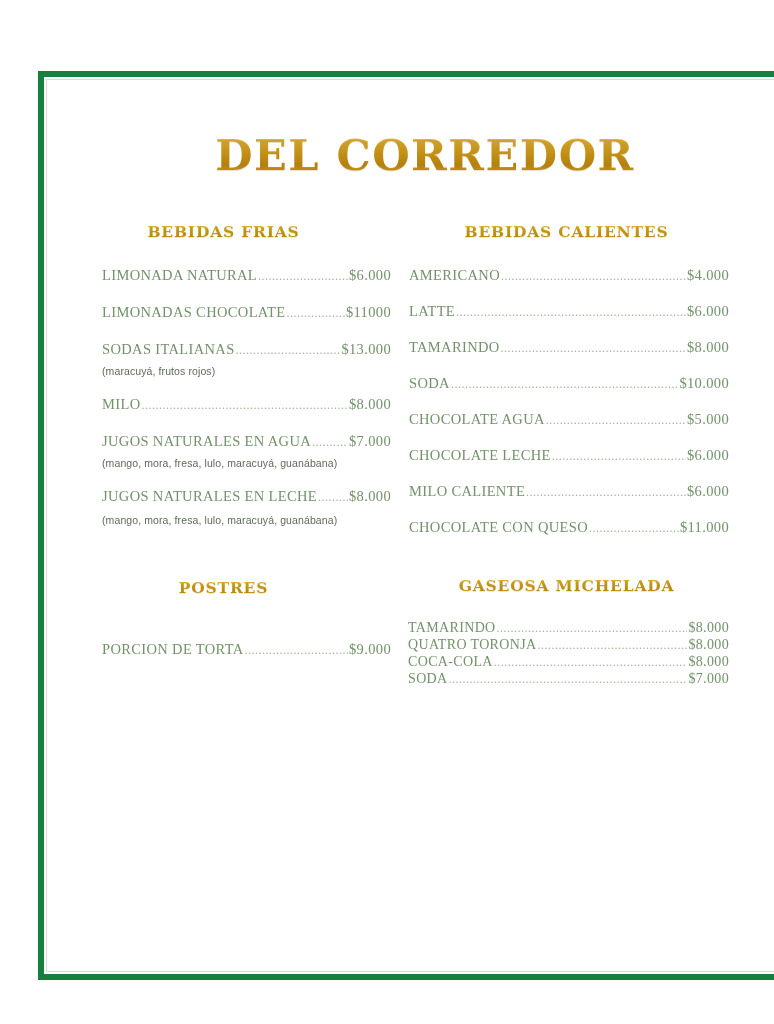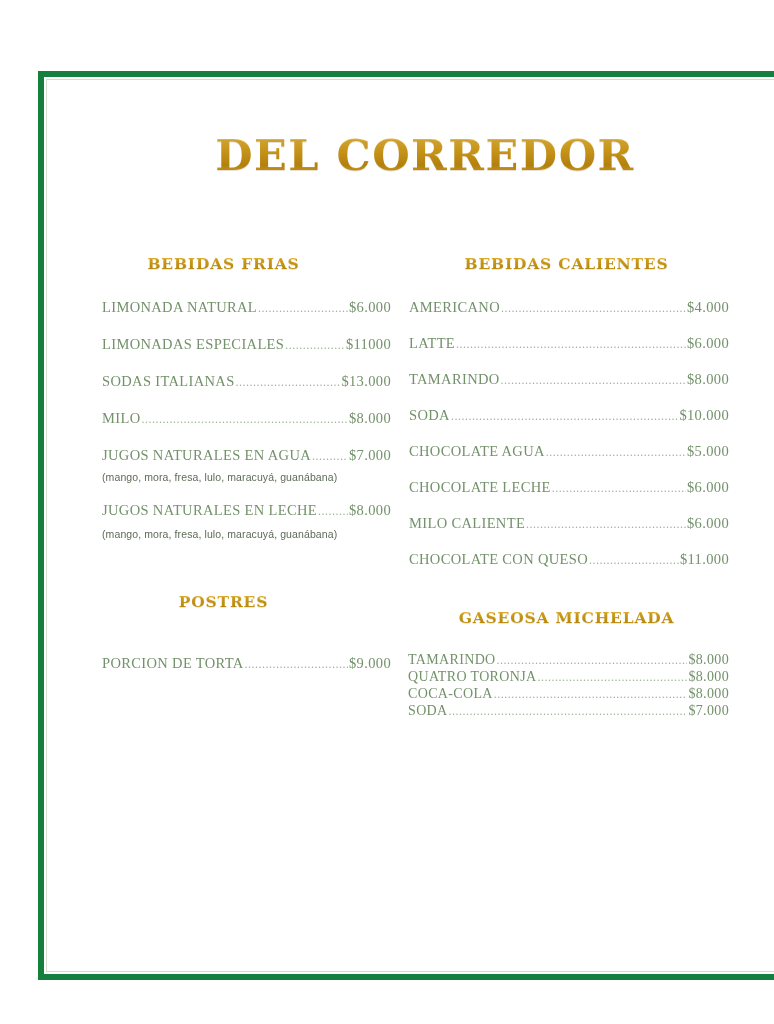--- a/index.html
+++ b/index.html
@@ -55,21 +55,21 @@
   }
 
   
   .column {
     position: absolute;
     box-sizing: border-box;
   }
   #left-column  { left: 12px;  top: 145px; width: 335px; }
   #right-column { left: 360px; top: 145px; width: 325px; }
 
-  .section { margin-bottom: 6px; margin-top: 32px; }
+  .section { margin-bottom: 6px; }
 
   .section-header {
     text-align: center;
     font-family: "DejaVu Serif", serif;
     font-size: 15.5px;
     font-weight: bold;
     letter-spacing: 0.8px;
     color: #d4a017;
     background-image: linear-gradient(180deg, #e3b948 0%, #d2a017 45%, #b8860b 100%);
     -webkit-background-clip: text;
@@ -140,30 +140,31 @@
       <div class="section-header">BEBIDAS FRIAS</div>
       <div class="items">
 
         <div class="menu-row">
           <span class="item-name">LIMONADA NATURAL</span>
           <span class="leader">........................................................................................................</span>
           <span class="item-price">$6.000</span>
         </div>
 
         <div class="menu-row">
-          <span class="item-name">LIMONADAS ESPECIALES</span>
+          <span class="item-name">LIMONADAS CHOCOLATE</span>
           <span class="leader">........................................................................................................</span>
           <span class="item-price">$11000</span>
         </div>
 
         <div class="menu-row">
           <span class="item-name">SODAS ITALIANAS</span>
           <span class="leader">........................................................................................................</span>
           <span class="item-price">$13.000</span>
         </div>
+        <div class="menu-note">(maracuyá, frutos rojos)</div>
 
         <div class="menu-row">
           <span class="item-name">MILO</span>
           <span class="leader">........................................................................................................</span>
           <span class="item-price">$8.000</span>
         </div>
 
         <div class="menu-row">
           <span class="item-name">JUGOS NATURALES EN AGUA</span>
           <span class="leader">........................................................................................................</span>

